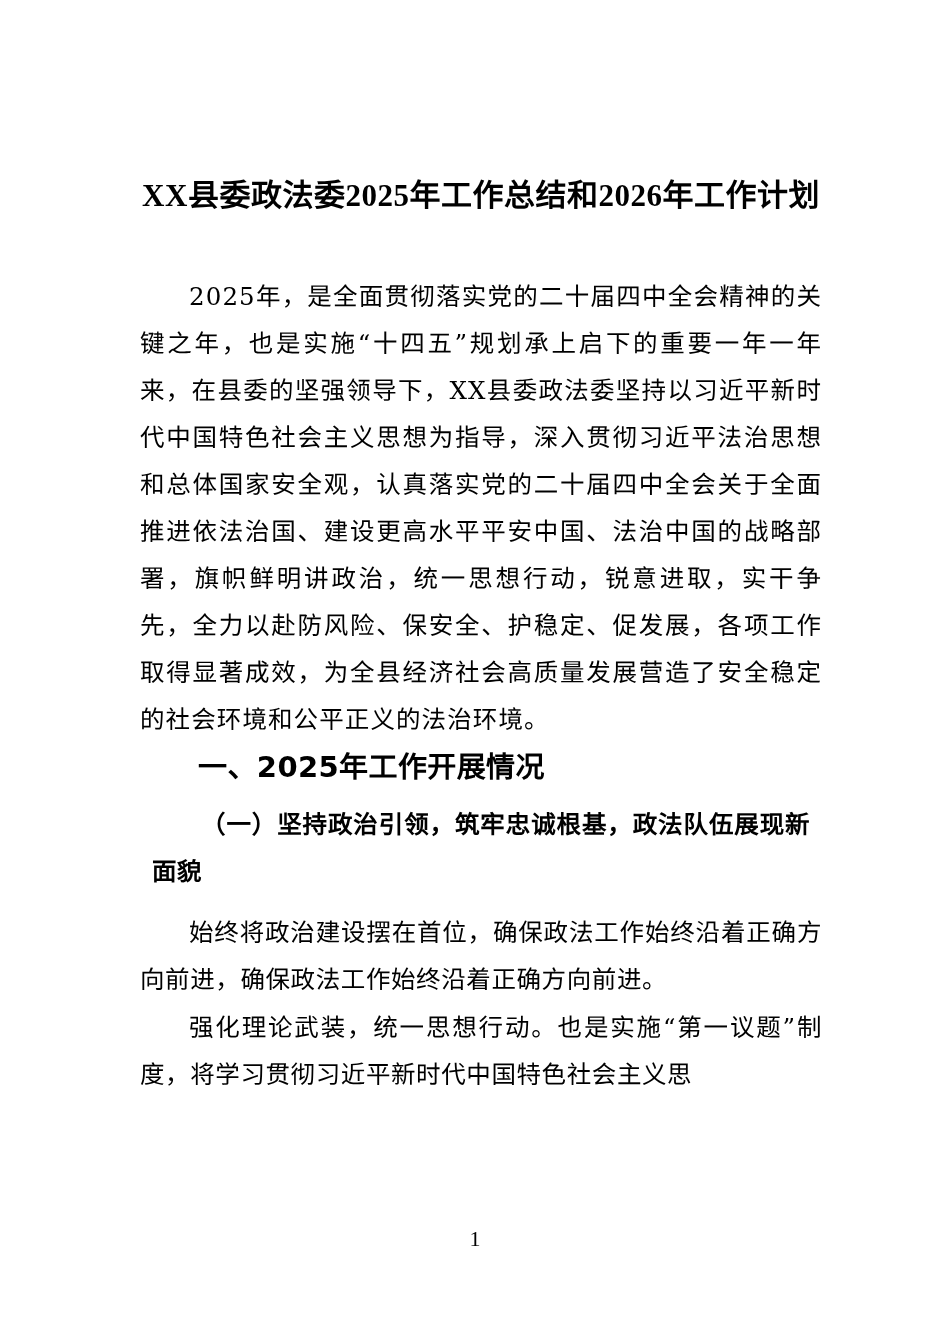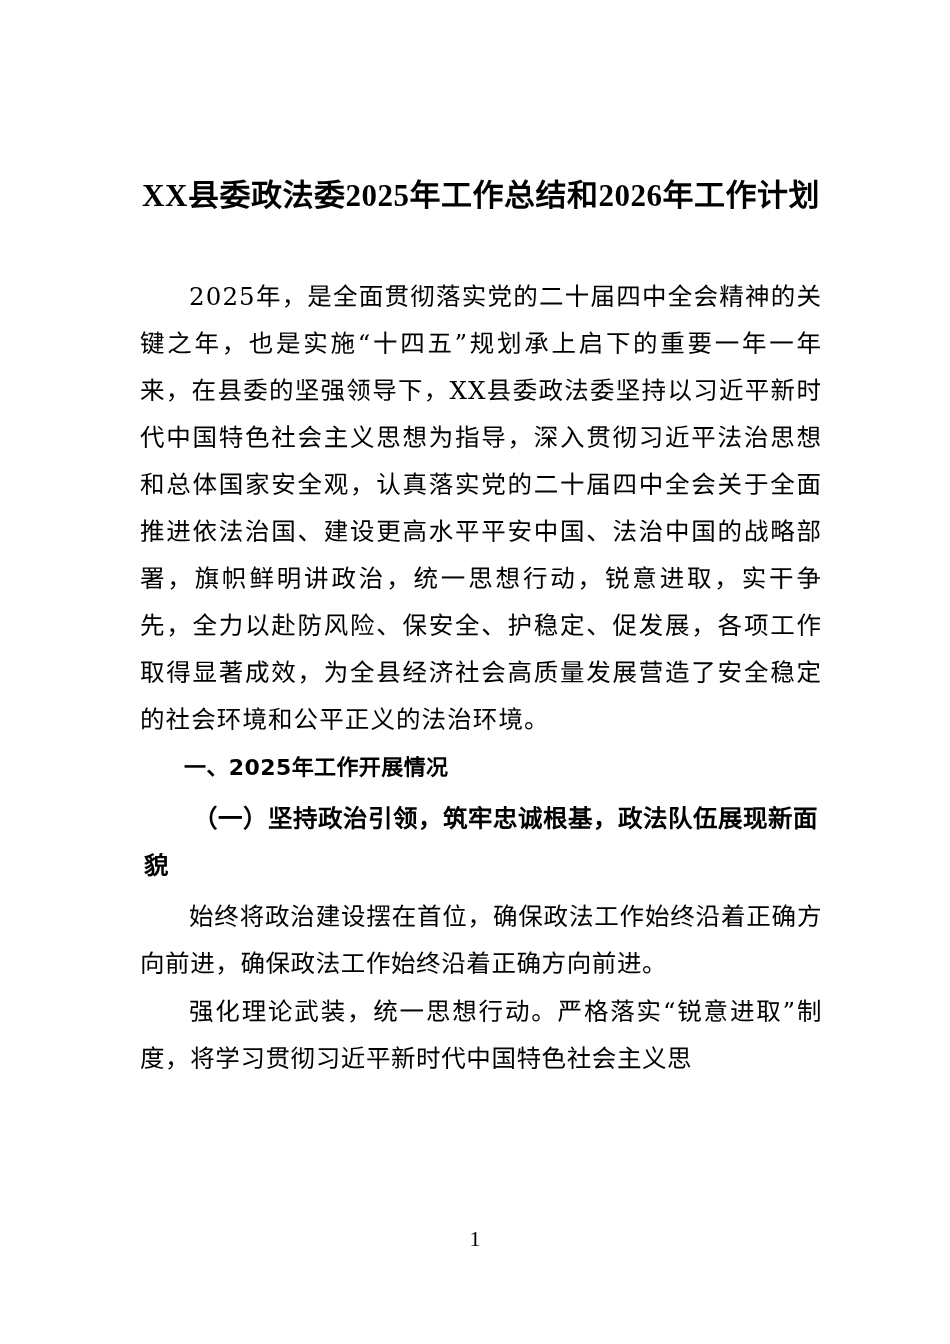--- a/index.html
+++ b/index.html
@@ -40,38 +40,38 @@
     text-justify: inter-ideograph;
     margin: 0 0 1px 0;
     text-indent: 2em;
     letter-spacing: 0.6px;
     font-family: "DejaVu Serif", "Liberation Serif", serif;
   }
   .para-lead {
     letter-spacing: 1.1px;
   }
   .heading-1 {
-    font-size: 22px;
+    font-size: 29px;
     line-height: 47px;
     font-weight: bold;
     text-indent: 2em;
     margin: 0;
     letter-spacing: 0.4px;
     font-family: "DejaVu Sans", "Liberation Sans", sans-serif;
   }
   .heading-2 {
     font-size: 24.5px;
     line-height: 47px;
     font-weight: bold;
     text-indent: 2em;
-    margin: 4px;
+    margin: 12px;
     text-align: justify;
     text-justify: inter-ideograph;
     letter-spacing: 0.4px;
-    font-family: Liberation Serif, serif;
+    font-family: Liberation Mono, monospace;
   }
   .page-number {
     position: absolute;
     left: 0;
     right: 0;
     bottom: 92px;
     text-align: center;
     font-size: 22px;
     font-family: "Liberation Serif", "DejaVu Serif", serif;
   }
@@ -84,17 +84,17 @@
   <h1 class="doc-title">XX县委政法委2025年工作总结和2026年工作计划</h1>
 
   <p class="para para-lead">2025年，是全面贯彻落实党的二十届四中全会精神的关键之年，也是实施“十四五”规划承上启下的重要一年一年来，在县委的坚强领导下，XX县委政法委坚持以习近平新时代中国特色社会主义思想为指导，深入贯彻习近平法治思想和总体国家安全观，认真落实党的二十届四中全会关于全面推进依法治国、建设更高水平平安中国、法治中国的战略部署，旗帜鲜明讲政治，统一思想行动，锐意进取，实干争先，全力以赴防风险、保安全、护稳定、促发展，各项工作取得显著成效，为全县经济社会高质量发展营造了安全稳定的社会环境和公平正义的法治环境。</p>
 
   <p class="heading-1">一、2025年工作开展情况</p>
 
   <p class="heading-2">（一）坚持政治引领，筑牢忠诚根基，政法队伍展现新面貌</p>
 
   <p class="para">始终将政治建设摆在首位，确保政法工作始终沿着正确方向前进，确保政法工作始终沿着正确方向前进。</p>
 
-  <p class="para">强化理论武装，统一思想行动。严格落实“锐意进取”制度，将学习贯彻习近平新时代中国特色社会主义思</p>
+  <p class="para">强化理论武装，统一思想行动。也是实施“第一议题”制度，将学习贯彻习近平新时代中国特色社会主义思</p>
 
 </div>
 
 <div class="page-number">1</div>
 
 </body></html>

